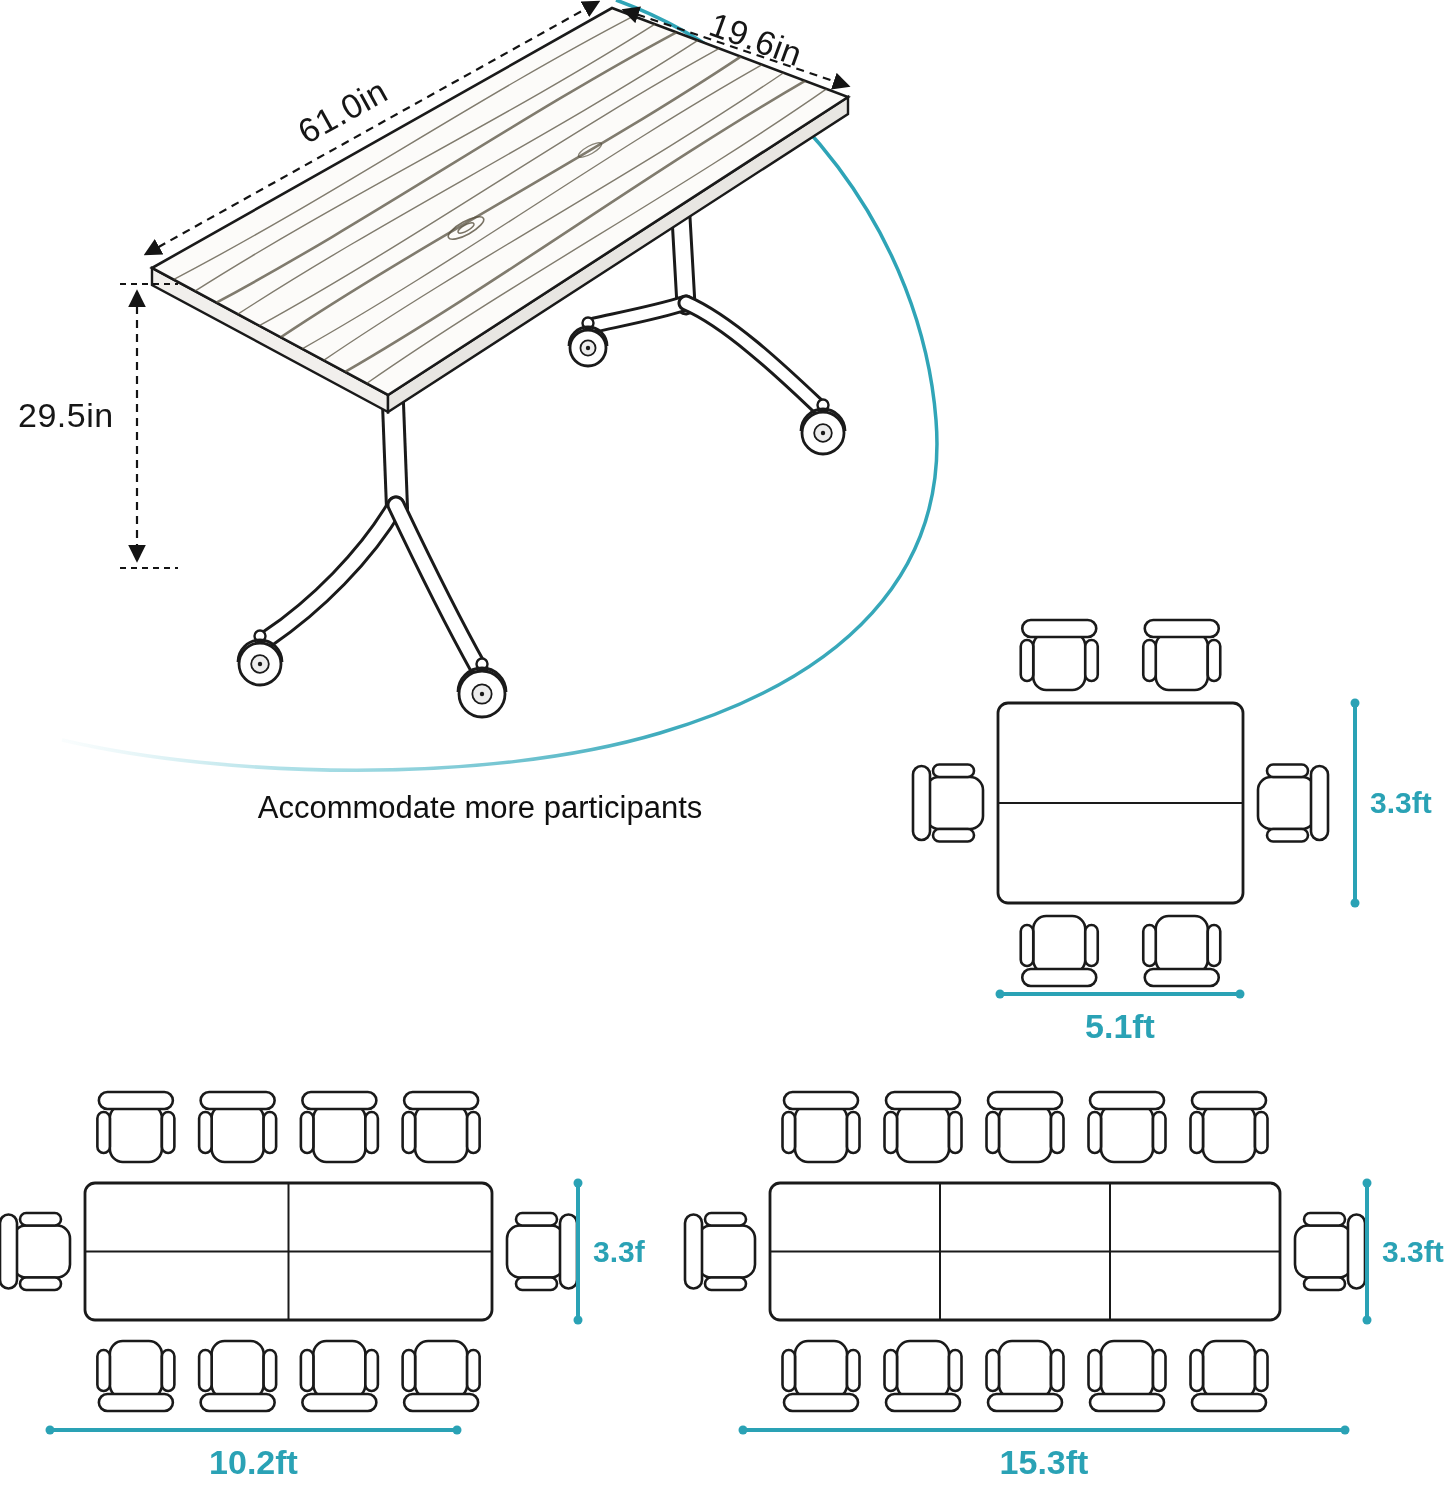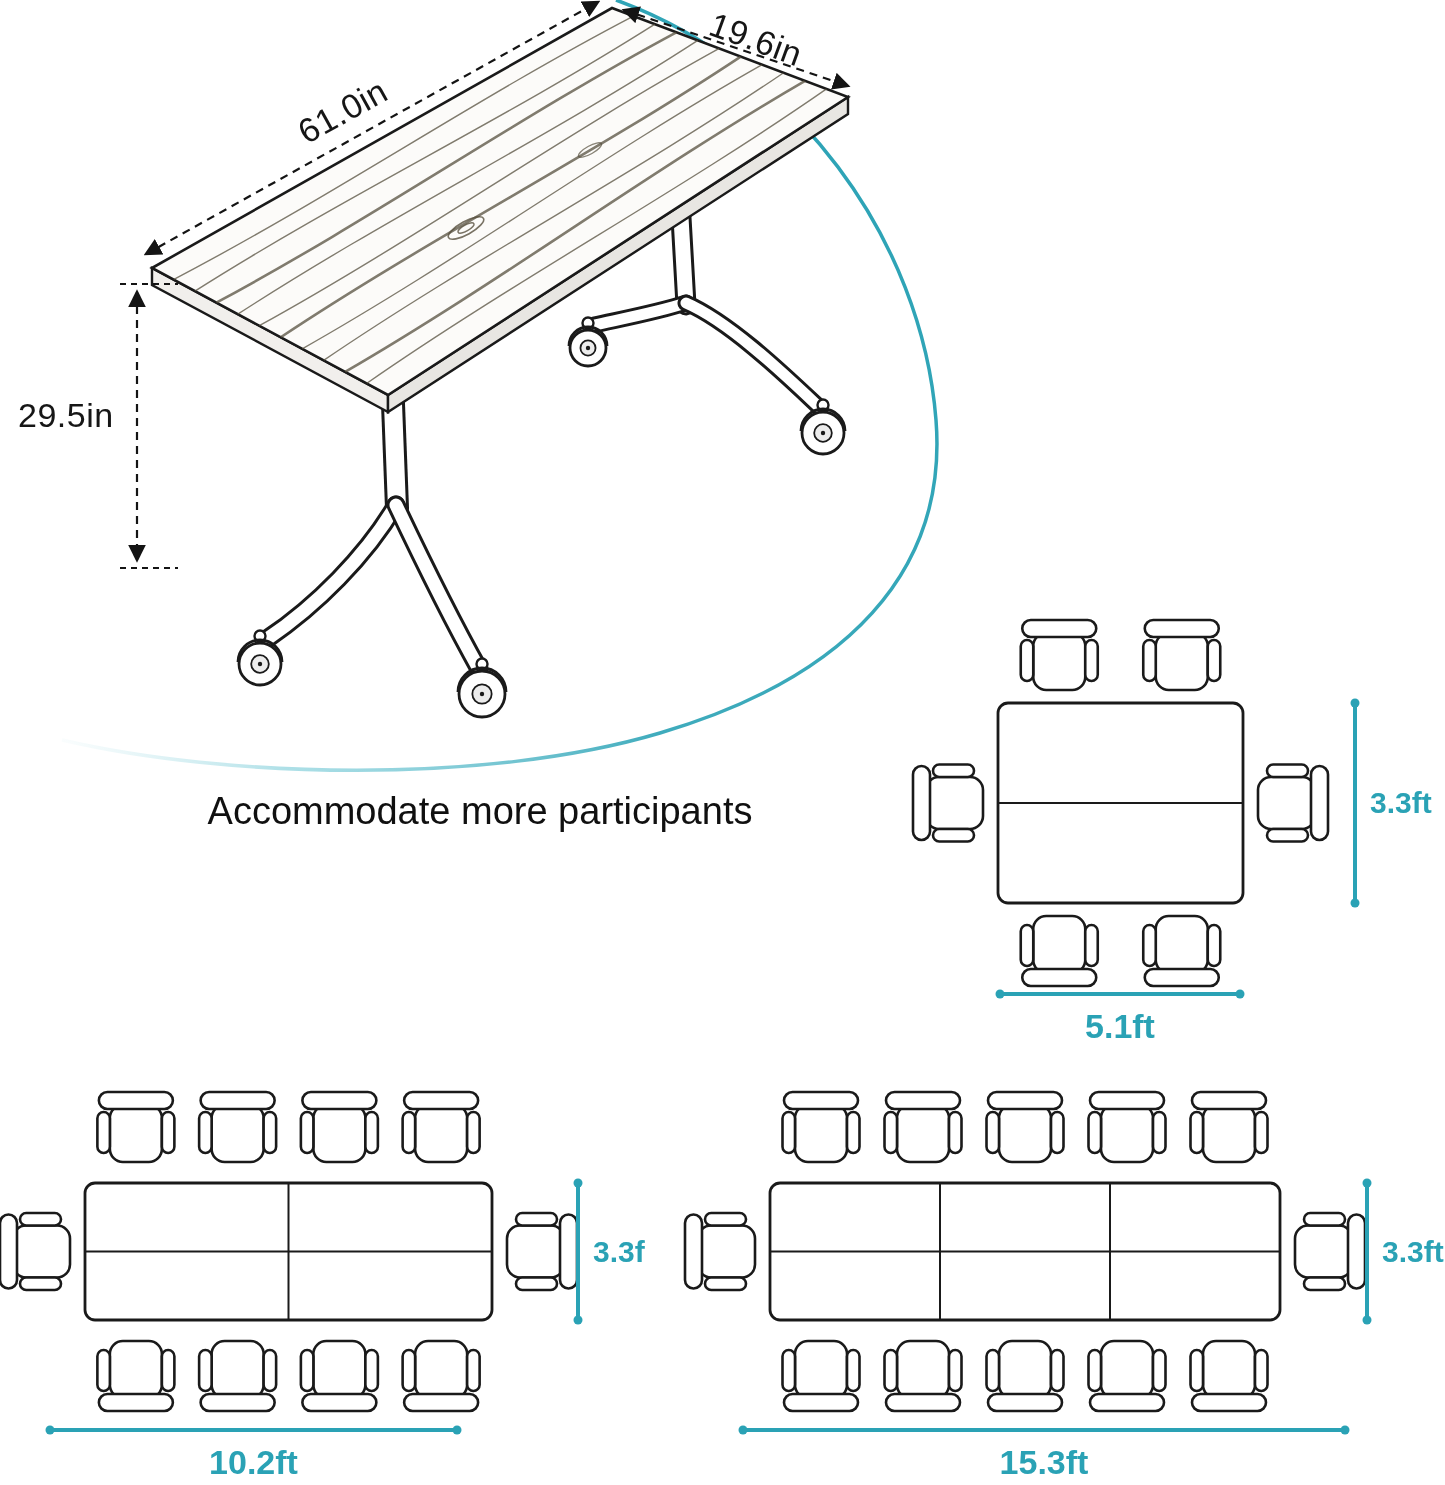--- a/index.html
+++ b/index.html
@@ -3,21 +3,21 @@
 <meta charset="utf-8">
 <style>
   html,body{margin:0;padding:0;background:#fff;}
   #canvas{position:relative;width:1445px;height:1485px;background:#fff;overflow:hidden;
           font-family:"Liberation Sans",sans-serif;}
   .abs{position:absolute;}
   .dimlabel{position:absolute;font-size:34px;color:#161616;font-weight:500;letter-spacing:.5px;white-space:nowrap;}
   #title-block{position:absolute;left:50px;top:780px;width:860px;text-align:center;color:#1d1d1d;}
   .title-line{font-size:82px;font-weight:900;line-height:1.08;letter-spacing:1px;
               -webkit-text-stroke:2.2px #1d1d1d;}
-  .subtitle{font-size:38px;font-weight:400;margin-top:10px;color:#101010;}
+  .subtitle{font-size:31px;font-weight:400;margin-top:10px;color:#101010;}
   .diagram text{font-family:"Liberation Sans",sans-serif;}
 </style>
 </head>
 <body>
 
 <div id="canvas">
 
   <svg class="abs" style="left:0;top:0" width="1445" height="1485" viewBox="0 0 1445 1485">
     <defs>
       <linearGradient id="arcGrad" gradientUnits="userSpaceOnUse" x1="930" y1="120" x2="80" y2="760">

